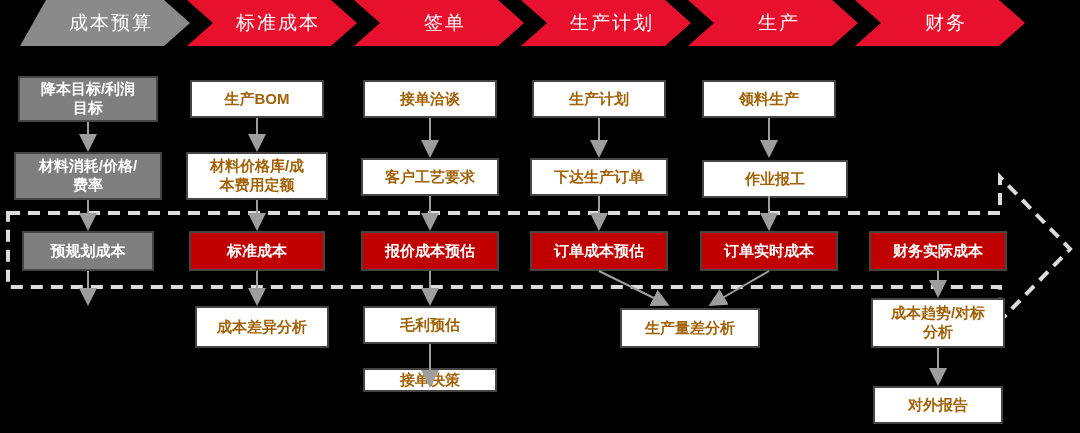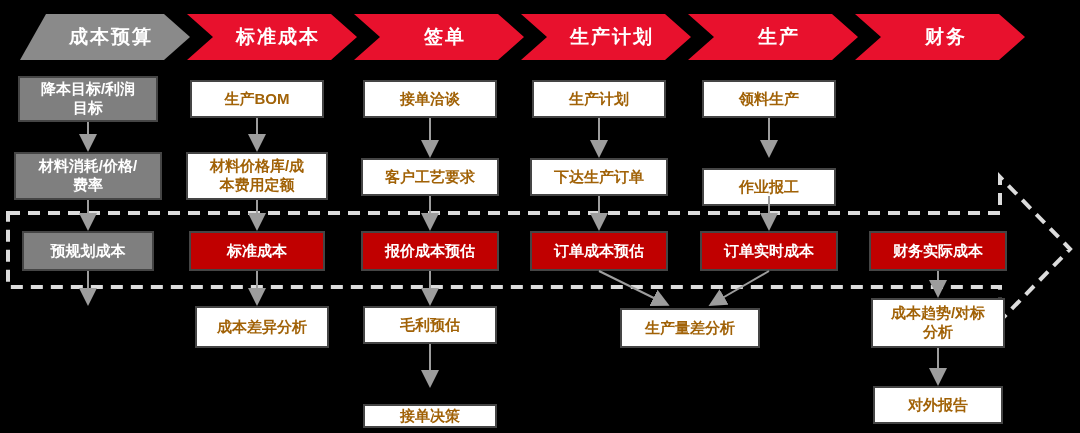--- a/index.html
+++ b/index.html
@@ -4,23 +4,23 @@
 <style>
   html,body{margin:0;padding:0;background:#000;}
   .canvas{
     position:relative;width:1080px;height:433px;
     background:var(--background,#000);
     font-family:"Liberation Sans","DejaVu Sans",sans-serif;
     overflow:hidden;
   }
   
   .stage{
-    position:absolute;top:14px;height:46px;width:170px;
+    position:absolute;top:0;height:46px;width:170px;
     display:flex;align-items:center;justify-content:center;
-    color:#fff;font-weight:bold;font-size:19px;letter-spacing:2px;text-align:center;
+    color:#fff;font-weight:normal;font-size:19px;letter-spacing:2px;text-align:center;
   }
   .stage .lbl{padding-left:12px;}
   .stage-red{background:var(--stage-red,#e8112d);}
   .stage-gray{background:var(--stage-gray,#8a8a8a);}
   .chevron{clip-path:polygon(0 0, calc(100% - 26px) 0, 100% 50%, calc(100% - 26px) 100%, 0 100%, 26px 50%);}
   .chevron-first{clip-path:polygon(26px 0, calc(100% - 26px) 0, 100% 50%, calc(100% - 26px) 100%, 0 100%);}
   
   .box{
     position:absolute;display:flex;align-items:center;justify-content:center;
     text-align:center;font-weight:bold;font-size:15px;line-height:1.25;
@@ -69,30 +69,30 @@
   <div class="box box-white" style="left:190px;top:80px;width:134px;height:38px">生产BOM</div>
   <div class="box box-white" style="left:186px;top:152px;width:142px;height:48px">材料价格库/成
 本费用定额</div>
   <div class="box box-red" style="left:189px;top:231px;width:136px;height:40px">标准成本</div>
   <div class="box box-white" style="left:195px;top:306px;width:134px;height:42px">成本差异分析</div>
 
   <div class="box box-white" style="left:363px;top:80px;width:134px;height:38px">接单洽谈</div>
   <div class="box box-white" style="left:361px;top:158px;width:138px;height:38px">客户工艺要求</div>
   <div class="box box-red" style="left:361px;top:231px;width:138px;height:40px">报价成本预估</div>
   <div class="box box-white" style="left:363px;top:306px;width:134px;height:38px">毛利预估</div>
-  <div class="box box-white" style="left:363px;top:404px;width:134px;height:24px">接单决策</div>
+  <div class="box box-white" style="left:363px;top:368px;width:134px;height:24px">接单决策</div>
 
   <div class="box box-white" style="left:532px;top:80px;width:134px;height:38px">生产计划</div>
   <div class="box box-white" style="left:530px;top:158px;width:138px;height:38px">下达生产订单</div>
   <div class="box box-red" style="left:530px;top:231px;width:138px;height:40px">订单成本预估</div>
 
   <div class="box box-white" style="left:620px;top:308px;width:140px;height:40px">生产量差分析</div>
 
   <div class="box box-white" style="left:702px;top:80px;width:134px;height:38px">领料生产</div>
-  <div class="box box-white" style="left:702px;top:168px;width:134px;height:38px">作业报工</div>
+  <div class="box box-white" style="left:702px;top:160px;width:146px;height:38px">作业报工</div>
   <div class="box box-red" style="left:700px;top:231px;width:138px;height:40px">订单实时成本</div>
 
   <div class="box box-red" style="left:869px;top:231px;width:138px;height:40px">财务实际成本</div>
   <div class="box box-white" style="left:871px;top:298px;width:134px;height:50px">成本趋势/对标
 分析</div>
   <div class="box box-white" style="left:873px;top:386px;width:130px;height:38px">对外报告</div>
 
   <svg class="overlay" viewBox="0 0 1080 433">
     <defs>
       <marker id="arw" markerWidth="9" markerHeight="9" refX="7" refY="4.5" orient="auto">

